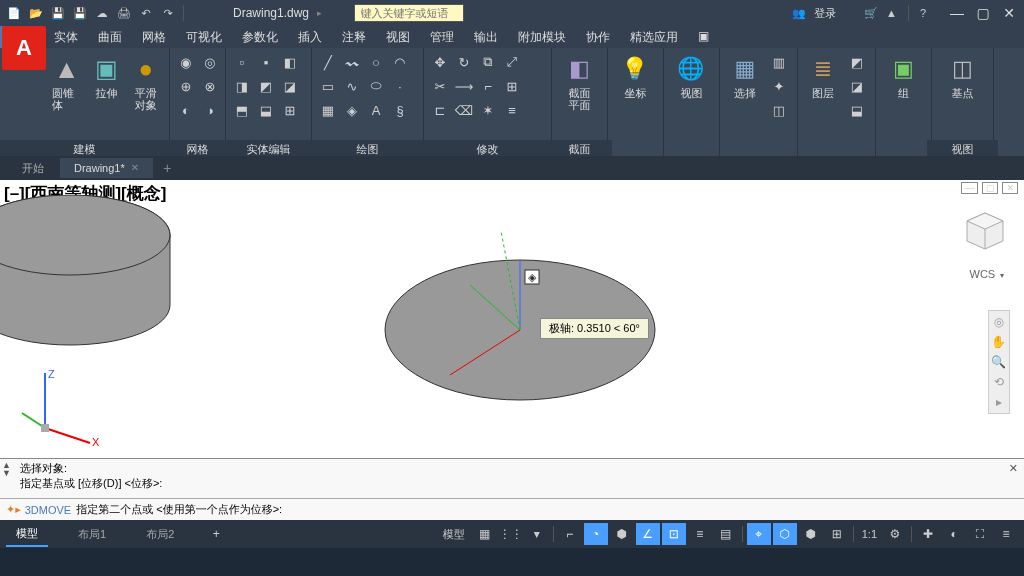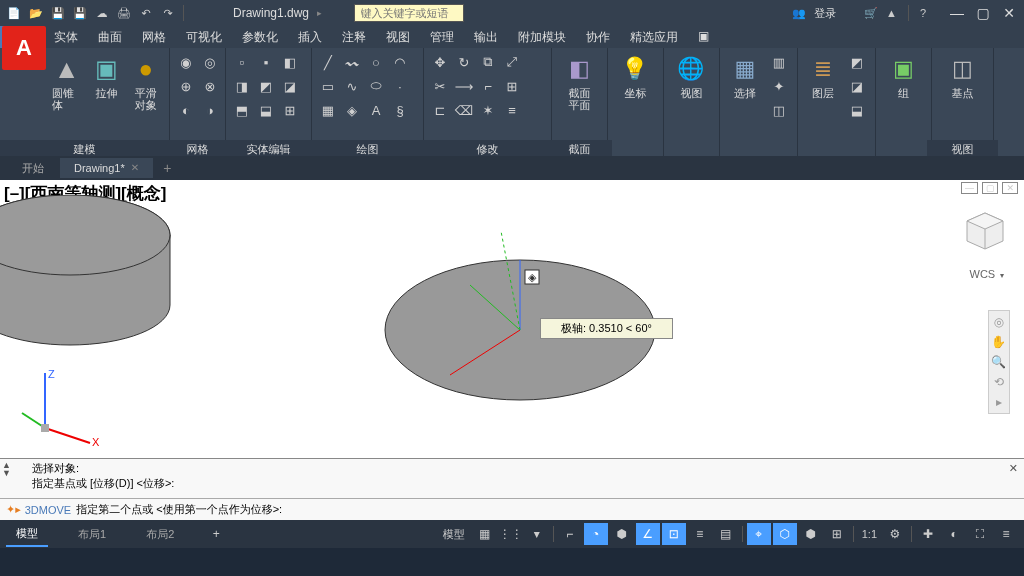--- a/index.html
+++ b/index.html
@@ -33,21 +33,21 @@
 .doc-tab.active{background:#3a4757;color:#ddd}
 .doc-tab .close{color:#888;font-size:10px}
 .add-tab{color:#888;padding:0 8px;cursor:pointer;font-size:14px}
 .canvas{height:278px;background:#fff;position:relative;overflow:hidden}
 .vp-label{position:absolute;top:2px;left:4px;font-size:17px;color:#000;font-weight:bold}
 .vp-ctrls{position:absolute;top:2px;right:6px;display:flex;gap:4px}
 .vp-ctrls span{border:1px solid #888;padding:0 3px;font-size:9px;cursor:pointer}
 .cyl1{position:absolute;left:-30px;top:15px}
 .cyl2{position:absolute;left:380px;top:50px}
 .ucs{position:absolute;left:20px;bottom:10px}
-.tooltip{position:absolute;left:540px;top:138px;background:#f5f5dc;border:1px solid #888;padding:2px 20px;font-size:11px;color:#000}
+.tooltip{position:absolute;left:540px;top:138px;background:#f5f5dc;border:1px solid #888;padding:2px 8px;font-size:11px;color:#000}
 .nav-cube{position:absolute;right:18px;top:30px;width:42px;height:42px}
 .wcs-lbl{position:absolute;right:20px;top:88px;font-size:10px;color:#666}
 .nav-bar{position:absolute;right:14px;top:130px;width:22px;background:#eee;border:1px solid #ccc;display:flex;flex-direction:column;gap:6px;padding:4px 0;align-items:center}
 .nav-bar span{color:#999;font-size:12px;cursor:pointer}
 .cmd-hist{height:40px;background:#f8f8f8;border-top:1px solid #888;padding:2px 8px;font-size:12px;color:#000;line-height:15px;position:relative}
 .cmd-hist .arrows{position:absolute;left:2px;top:2px;font-size:9px;line-height:8px;color:#555;cursor:pointer}
 .cmd-hist .hx{position:absolute;right:6px;top:2px;color:#555;cursor:pointer}
 .cmd-line{height:22px;background:#f8f8f8;border-top:1px solid #aaa;display:flex;align-items:center;padding:0 6px;font-size:12px;color:#000}
 .cmd-line .ci{color:#e67e22;margin-right:4px}
 .cmd-line .cmdname{color:#4a7ab8;font-weight:normal;margin-right:5px}
@@ -303,21 +303,21 @@
     <span>✋</span>
     <span>🔍</span>
     <span>⟲</span>
     <span>▸</span>
   </div>
 </div>
 
 <div class="cmd-hist">
   <div class="arrows">▲<br>▼</div>
   <span class="hx">✕</span>
-  <div style="margin-left:24px">
+  <div style="margin-left:12px">
     <div>选择对象:</div>
     <div>指定基点或 [位移(D)] &lt;位移&gt;:</div>
   </div>
 </div>
 
 <div class="cmd-line">
   <span class="ci">✦▸</span>
   <span class="cmdname">3DMOVE</span>
   <span>指定第二个点或 &lt;使用第一个点作为位移&gt;:</span>
 </div>

